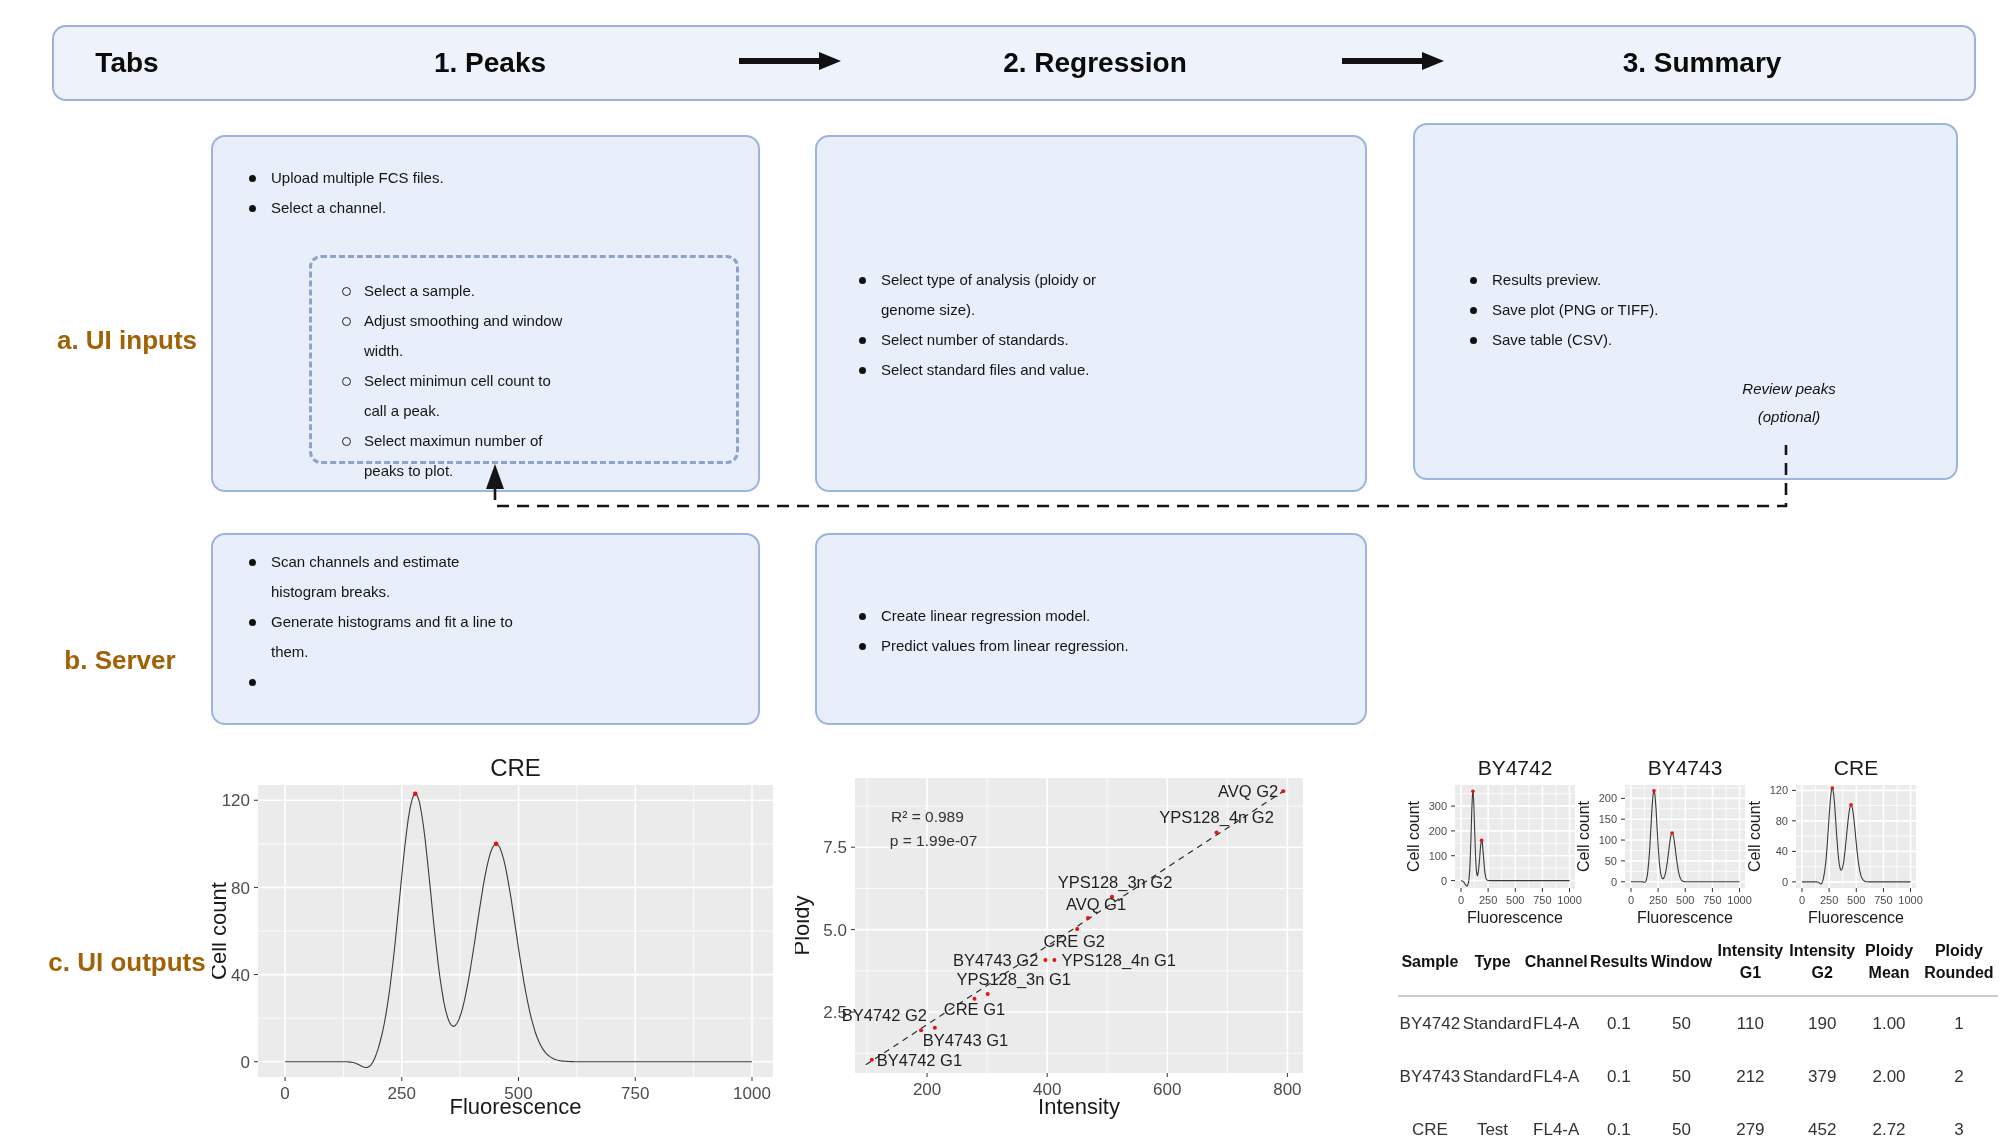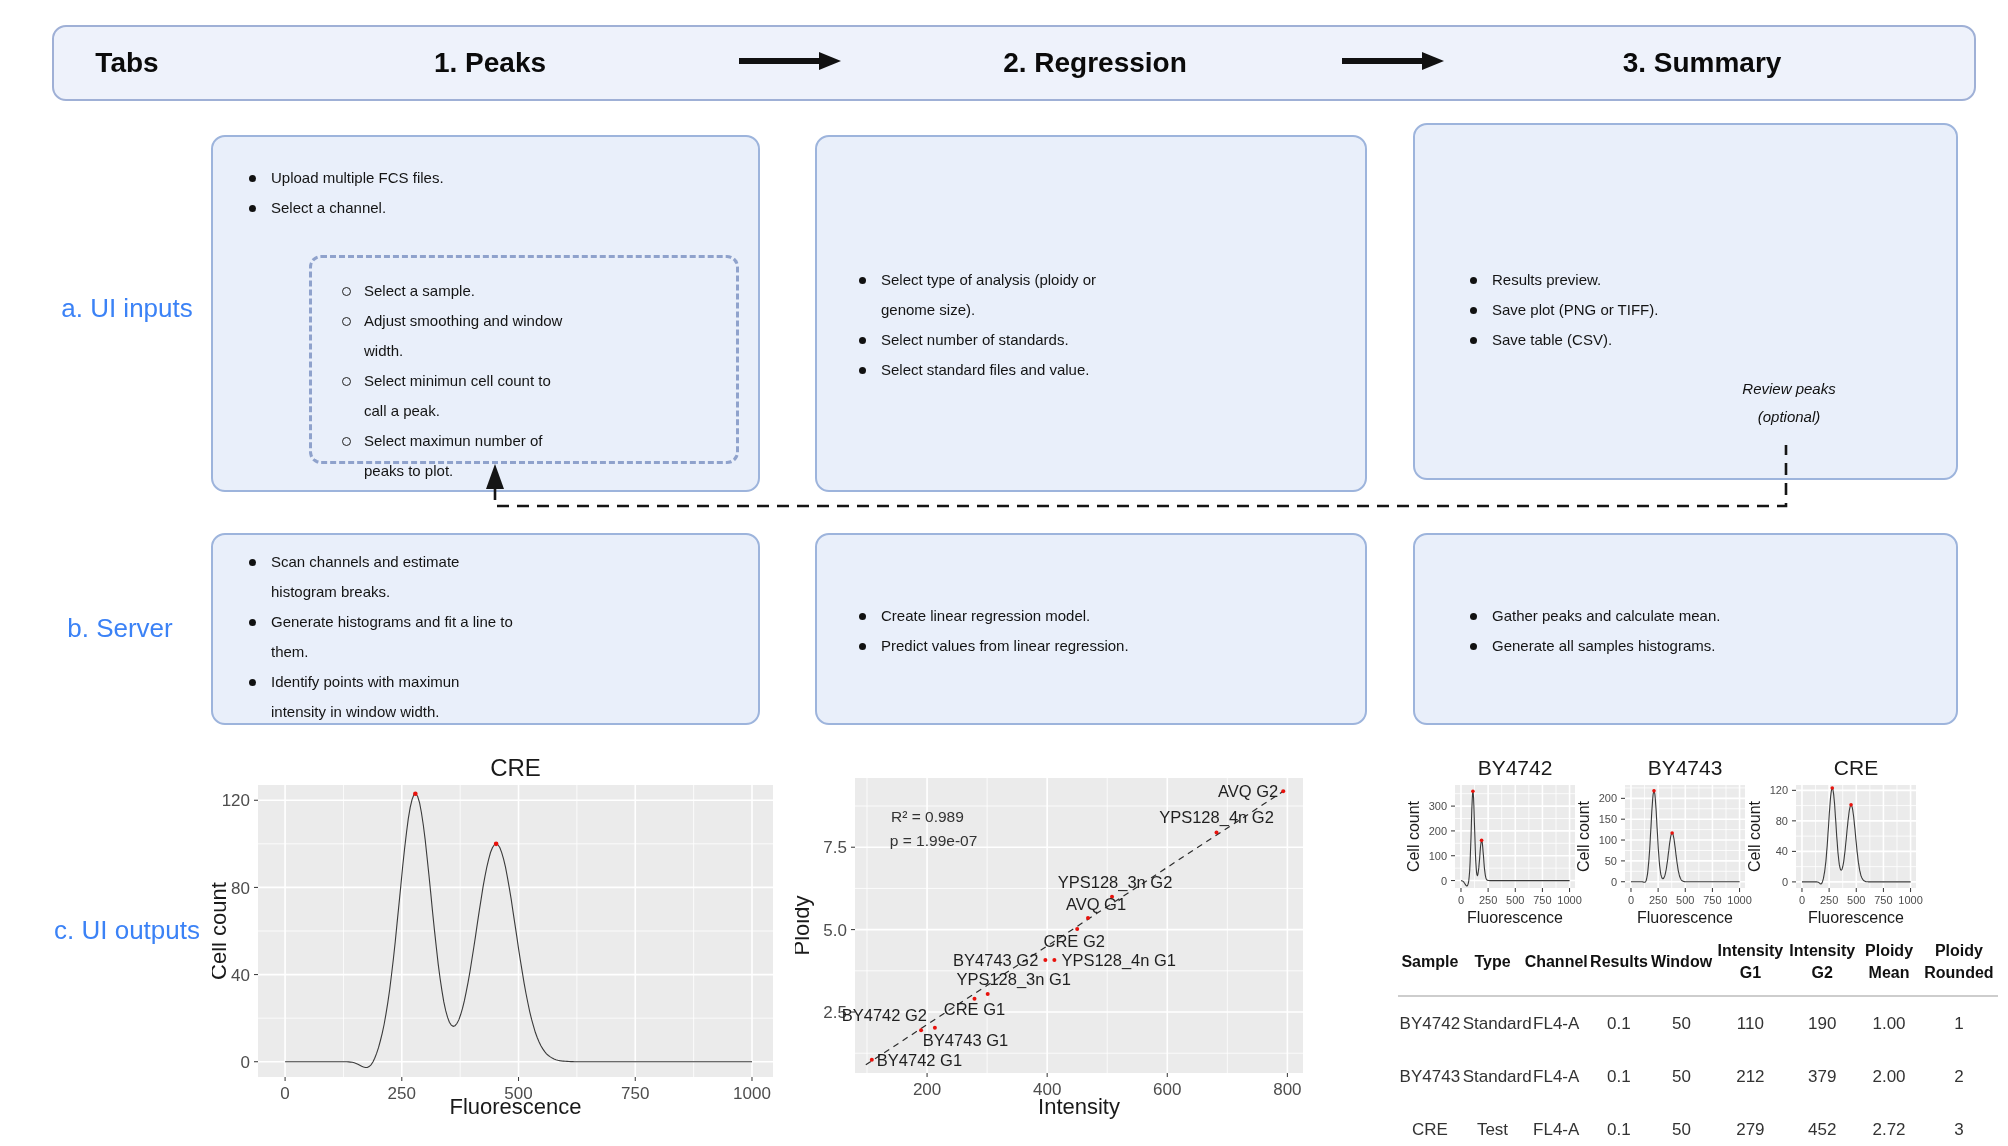--- a/index.html
+++ b/index.html
@@ -12,21 +12,21 @@
 
   
   .topbar{position:absolute;left:52px;top:25px;width:1920px;height:72px;
     background:#eef2fb;border:2.5px solid #9fb0d6;border-radius:14px;}
   .topbar .tb-item{position:absolute;top:50%;transform:translate(-50%,-50%);
     font-size:28px;font-weight:bold;color:#0b0b0b;white-space:nowrap;}
   .tb-arrow{position:absolute;top:50%;transform:translate(-50%,-50%);}
 
   
   .row-label{position:absolute;transform:translate(-50%,-50%);font-size:26px;
-    font-weight:normal;color:#3b82f6;white-space:nowrap;}
+    font-weight:bold;color:#a16207;white-space:nowrap;margin-top:32px;}
 
   
   .panel-box{position:absolute;background:var(--box_fill);
     border:2.5px solid var(--box_border);border-radius:14px;box-sizing:border-box;}
   .bullets{position:absolute;}
   .b-row{display:flex;}
   .b-marker{flex:0 0 24px;position:relative;}
   .b-marker .disc{position:absolute;left:2px;top:12px;width:7px;height:7px;border-radius:50%;background:#111;}
   .b-marker .ring{position:absolute;left:2px;top:11px;width:7px;height:7px;border-radius:50%;border:1.6px solid #222;background:transparent;}
   .b-text{font-size:15px;line-height:30px;white-space:pre-line;color:var(--text);}
@@ -189,22 +189,20 @@
           <span class="b-marker">
             <span class="disc"></span>
           </span>
           <div class="b-text">Generate histograms and fit a line to
 them.</div>
         </div>
       <div class="b-row">
           <span class="b-marker">
             <span class="disc"></span>
           </span>
-          <div class="b-text">Identify points with maximun
-intensity in window width.</div>
         </div>
     </div>
   </div>
 
   <div class="panel-box" style="left:815px;top:533px;width:552px;height:192px">
     <div class="bullets" style="left:40px;top:66px;width:500px">
       <div class="b-row">
           <span class="b-marker">
             <span class="disc"></span>
           </span>
@@ -212,36 +210,20 @@
         </div>
       <div class="b-row">
           <span class="b-marker">
             <span class="disc"></span>
           </span>
           <div class="b-text">Predict values from linear regression.</div>
         </div>
     </div>
   </div>
 
-  <div class="panel-box" style="left:1413px;top:533px;width:545px;height:192px">
-    <div class="bullets" style="left:53px;top:66px;width:470px">
-      <div class="b-row">
-          <span class="b-marker">
-            <span class="disc"></span>
-          </span>
-          <div class="b-text">Gather peaks and calculate mean.</div>
-        </div>
-      <div class="b-row">
-          <span class="b-marker">
-            <span class="disc"></span>
-          </span>
-          <div class="b-text">Generate all samples histograms.</div>
-        </div>
-    </div>
-  </div>
 
   <svg class="overlay" width="2008" height="1146">
     <path d="M 495 488 L 495 506 L 1786 506 L 1786 445" fill="none" stroke="#151515" stroke-width="2.6" stroke-dasharray="12 8"></path>
     <polygon points="486,489 504,489 495,464" fill="#151515"></polygon>
   </svg>
 
   <svg id="chart-cre-large" class="chart" width="568" height="394" style="left: 212px; top: 752px;">
       <rect x="46" y="33" width="515" height="292" fill="#ebebeb"></rect>
       <line x1="131.44424297370807" y1="33" x2="131.44424297370807" y2="325" stroke="#ffffff" stroke-width="0.8"></line>
       <line x1="248.1713508612874" y1="33" x2="248.1713508612874" y2="325" stroke="#ffffff" stroke-width="0.8"></line>

